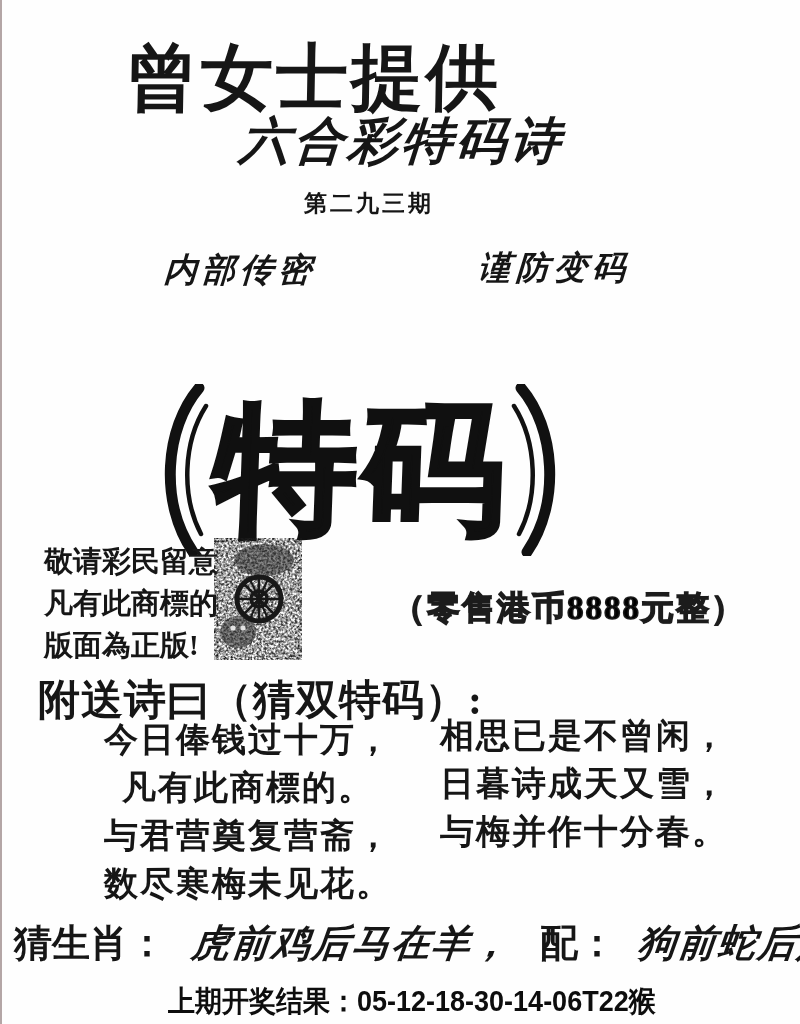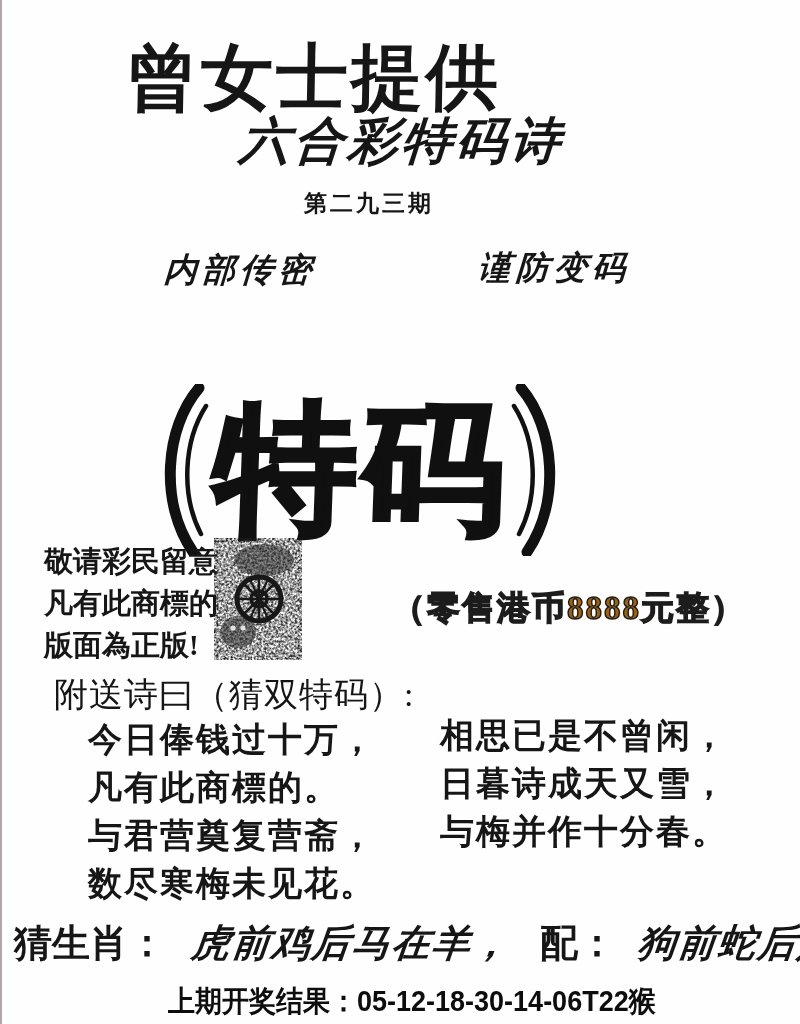--- a/index.html
+++ b/index.html
@@ -60,34 +60,34 @@
     font-size:29px; font-weight:700; line-height:42px;
     letter-spacing:0px; white-space:nowrap;
   }
   .stamp {
     position:absolute; left:212px; top:536px; width:92px; height:126px;
   }
   
   .price {
     position:absolute; left:392px; top:586px;
     font-size:33px; font-weight:600; letter-spacing:2px; white-space:nowrap;
-    color:#a16207; -webkit-text-stroke:1.4px #1c1c1c;
+    color:#000000; -webkit-text-stroke:1.4px #1c1c1c;
     text-shadow:0 0 1px rgba(20,20,20,.85);
   }
   
   .poem-heading {
-    position:absolute; left:54px; top:672px;
-    font-size:34px; font-weight:400; letter-spacing:1px; white-space:nowrap;
+    position:absolute; left:38px; top:672px;
+    font-size:42px; font-weight:700; letter-spacing:1px; white-space:nowrap;
   }
   .poem-col {
     position:absolute; top:716px;
     font-size:34px; font-weight:600; line-height:48px;
     letter-spacing:2px; white-space:nowrap;
   }
-  .poem-col.left  { left:88px; }
+  .poem-col.left  { left:104px;text-align:center; }
   .poem-col.right { left:440px; top:712px; }
   
   .zodiac {
     position:absolute; left:14px; top:918px; width:780px;
     font-size:38px; font-weight:700; white-space:nowrap;
     display:flex; align-items:baseline;
   }
   .zodiac .seg1 { margin-left:26px; letter-spacing:2px; font-style:italic; transform:skewX(-6deg); }
   .zodiac .seg2 { margin-left:28px; }
   .zodiac .seg3 { margin-left:22px; letter-spacing:2px; font-style:italic; transform:skewX(-6deg); }

